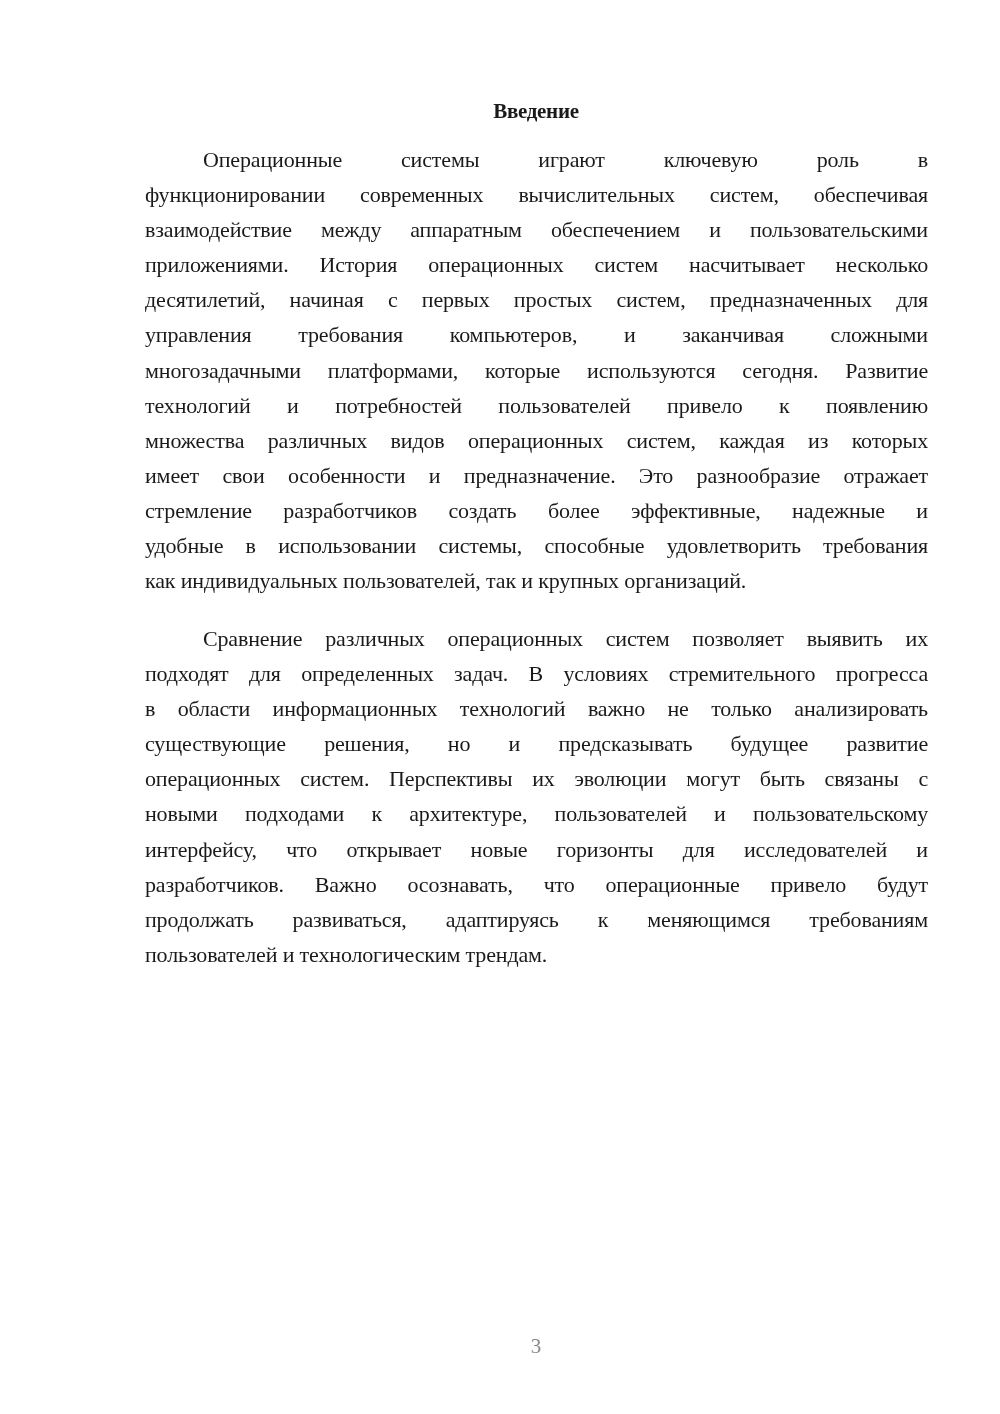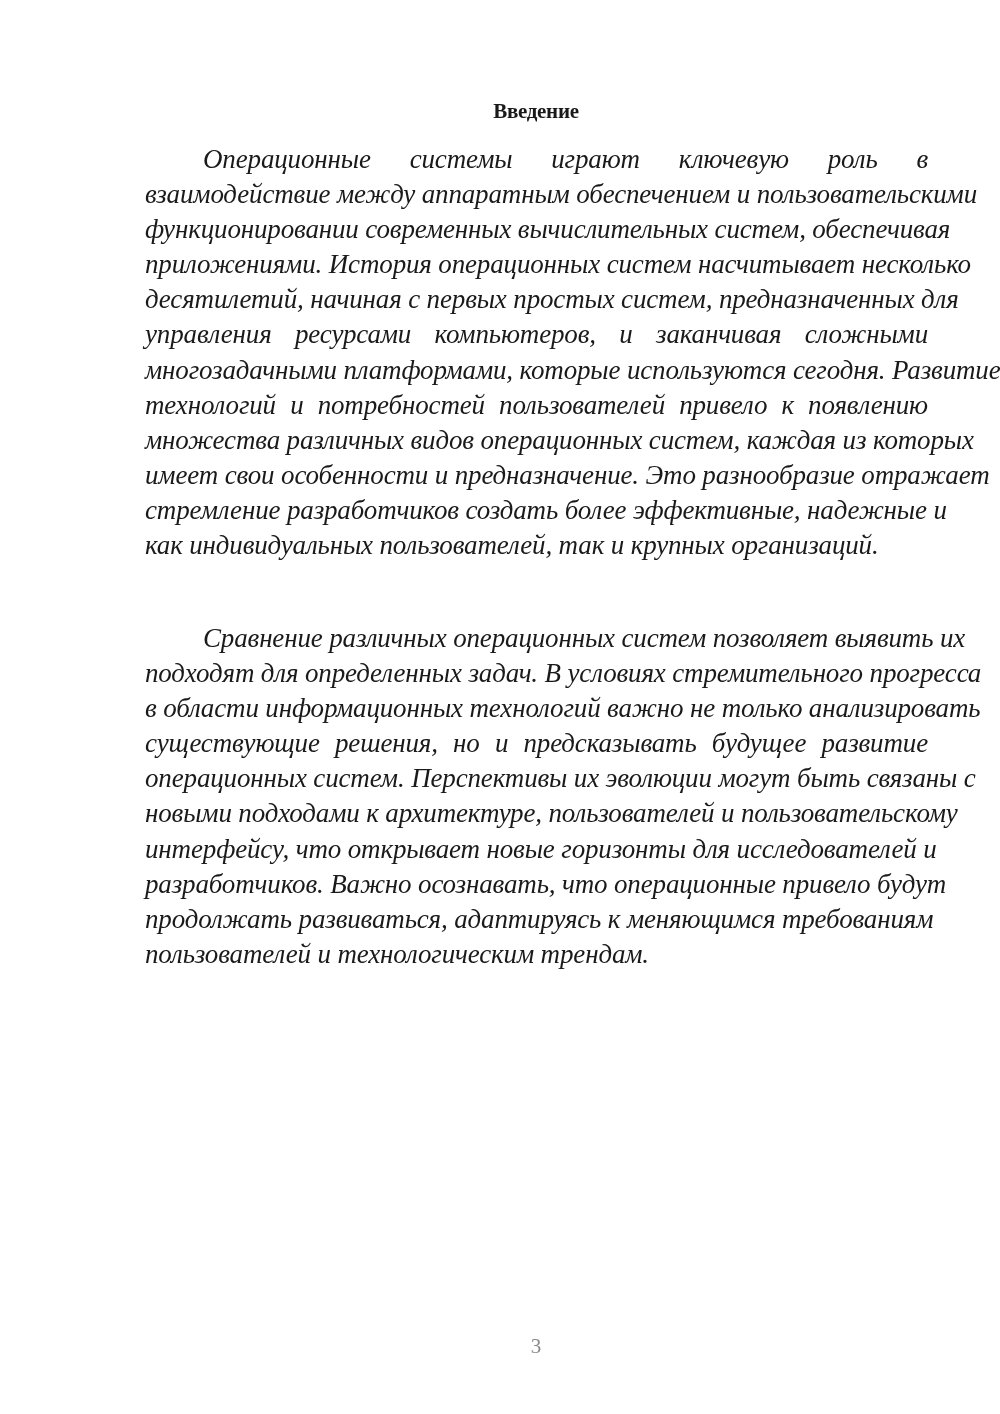--- a/index.html
+++ b/index.html
@@ -34,27 +34,26 @@
       letter-spacing: -0.3px;
     }
     .para {
       position: absolute;
       left: 145px;
       width: 783px;
     }
     .line {
       display: block;
       height: 35.1px;
-      font-size: 27px;
+      font-size: 22px;
       line-height: 35.1px;
       white-space: nowrap;
       text-align: justify;
       text-align-last: justify;
       letter-spacing: -0.15px;
-      font-style: italic;
     }
     .line.first {
       padding-left: 58px;
     }
     .line.last {
       text-align-last: left;
     }
     #para-1 { top: 142px; }
     #para-2 { top: 621px; }
     .page-number {
@@ -70,30 +69,31 @@
   </style>
 </head>
 <body>
 
 <div class="page">
 
   <div class="heading">Введение</div>
 
   <div class="para" id="para-1">
     <span class="line first">Операционные системы играют ключевую роль в</span>
+    <span class="line">функционировании современных вычислительных систем, обеспечивая</span>
     <span class="line">взаимодействие между аппаратным обеспечением и пользовательскими</span>
-    <span class="line">функционировании современных вычислительных систем, обеспечивая</span>
     <span class="line">приложениями. История операционных систем насчитывает несколько</span>
     <span class="line">десятилетий, начиная с первых простых систем, предназначенных для</span>
-    <span class="line">управления ресурсами компьютеров, и заканчивая сложными</span>
+    <span class="line">управления требования компьютеров, и заканчивая сложными</span>
     <span class="line">многозадачными платформами, которые используются сегодня. Развитие</span>
     <span class="line">технологий и потребностей пользователей привело к появлению</span>
     <span class="line">множества различных видов операционных систем, каждая из которых</span>
     <span class="line">имеет свои особенности и предназначение. Это разнообразие отражает</span>
     <span class="line">стремление разработчиков создать более эффективные, надежные и</span>
+    <span class="line">удобные в использовании системы, способные удовлетворить требования</span>
     <span class="line last">как индивидуальных пользователей, так и крупных организаций.</span>
   </div>
 
   <div class="para" id="para-2">
     <span class="line first">Сравнение различных операционных систем позволяет выявить их</span>
     <span class="line">подходят для определенных задач. В условиях стремительного прогресса</span>
     <span class="line">в области информационных технологий важно не только анализировать</span>
     <span class="line">существующие решения, но и предсказывать будущее развитие</span>
     <span class="line">операционных систем. Перспективы их эволюции могут быть связаны с</span>
     <span class="line">новыми подходами к архитектуре, пользователей и пользовательскому</span>

